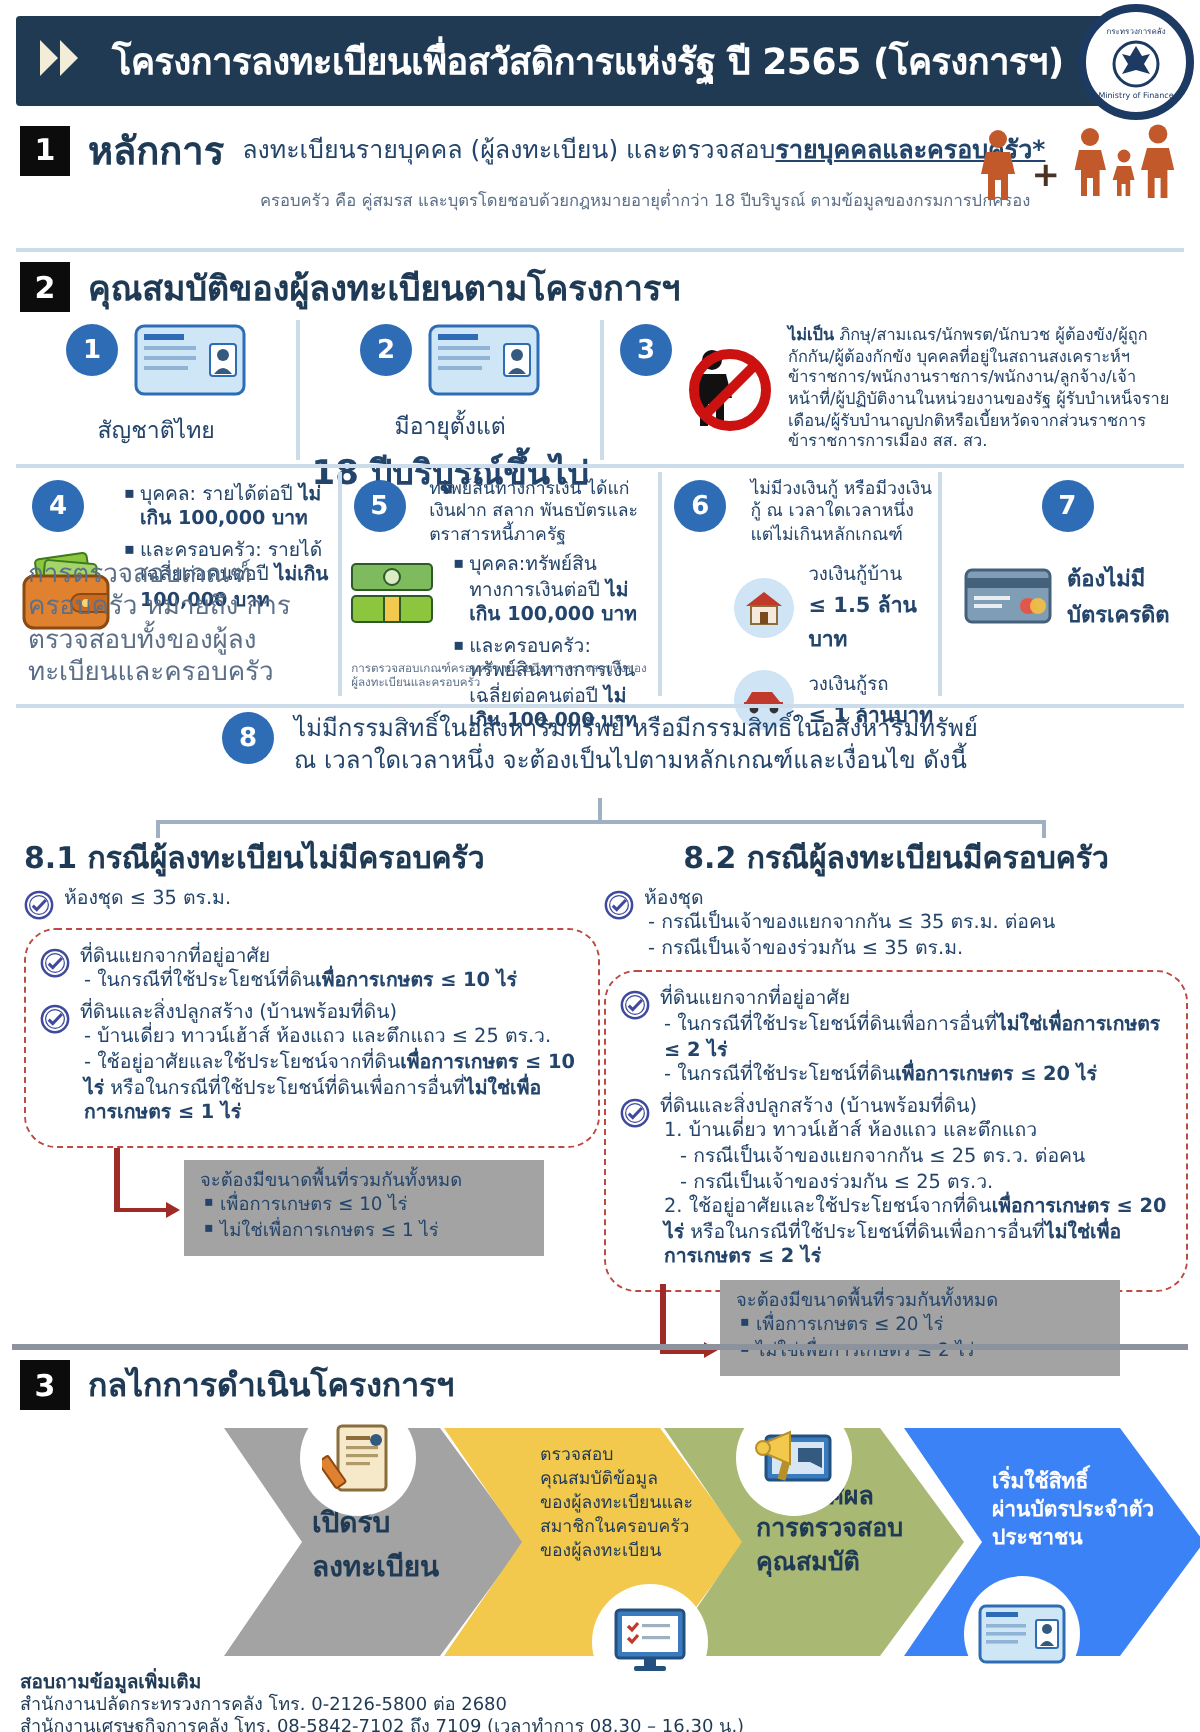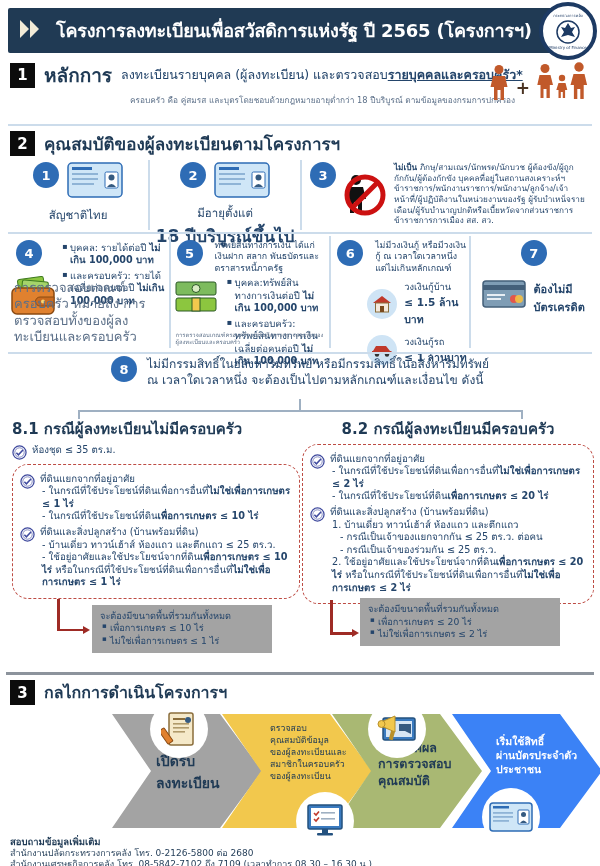--- a/index.html
+++ b/index.html
@@ -270,21 +270,21 @@
         </div>
         <div>
           <div class="loan-lbl">วงเงินกู้รถ</div>
           <div class="loan-lim">≤ 1 ล้านบาท</div>
         </div>
       </div>
     </div>
 
     <div class="cell" style="width:21%;padding:4px 4px 0 8px">
       <div class="bluecirc" style="margin:0 auto">7</div>
-      <div style="display:flex;align-items:flex-start;gap:7px;margin-top:14px;justify-content:center">
+      <div style="display:flex;align-items:flex-end;gap:7px;margin-top:14px;justify-content:center">
         <span>
           <svg width="44" height="28" viewBox="0 0 44 28">
             <rect x="1" y="1" width="42" height="26" rx="3" fill="#7f9db5" stroke="#44607a" stroke-width="1.5"></rect>
             <rect x="1" y="5" width="42" height="5" fill="#44607a"></rect>
             <rect x="5" y="14" width="18" height="2" fill="#e8eef4"></rect>
             <rect x="5" y="18" width="14" height="2" fill="#e8eef4"></rect>
             <circle cx="32" cy="19" r="4" fill="#e2574c"></circle>
             <circle cx="37" cy="19" r="4" fill="#f5c043" opacity="0.9"></circle>
           </svg>
         </span>
@@ -322,21 +322,20 @@
     </div>
     <div class="dashbox">
       <div class="chk">
         <svg width="15" height="15" viewBox="0 0 24 24">
           <circle cx="12" cy="12" r="10.5" fill="none" stroke="#3f4a9e" stroke-width="2"></circle>
           <circle cx="12" cy="12" r="7.5" fill="none" stroke="#3f4a9e" stroke-width="1"></circle>
           <path d="M7 12.5 l3.2 3.2 L17.5 8" fill="none" stroke="#3f4a9e" stroke-width="2.4"></path>
         </svg>
         <div>
           <div>ที่ดินแยกจากที่อยู่อาศัย</div>
-          <div class="sub"><span>- ในกรณีที่ใช้ประโยชน์ที่ดินเพื่อการอื่นที่</span><b>ไม่ใช่เพื่อการเกษตร ≤ 1 ไร่</b></div>
           <div class="sub"><span>- ในกรณีที่ใช้ประโยชน์ที่ดิน</span><b>เพื่อการเกษตร ≤ 10 ไร่</b></div>
         </div>
       </div>
       <div class="chk">
         <svg width="15" height="15" viewBox="0 0 24 24">
           <circle cx="12" cy="12" r="10.5" fill="none" stroke="#3f4a9e" stroke-width="2"></circle>
           <circle cx="12" cy="12" r="7.5" fill="none" stroke="#3f4a9e" stroke-width="1"></circle>
           <path d="M7 12.5 l3.2 3.2 L17.5 8" fill="none" stroke="#3f4a9e" stroke-width="2.4"></path>
         </svg>
         <div>
@@ -353,20 +352,32 @@
       <div class="callout" style="position:absolute;left:80px;top:6px;width:180px">
         <div>จะต้องมีขนาดพื้นที่รวมกันทั้งหมด</div>
         <div class="co-b">เพื่อการเกษตร ≤ 10 ไร่</div>
         <div class="co-b">ไม่ใช่เพื่อการเกษตร ≤ 1 ไร่</div>
       </div>
     </div>
   </div>
 
   <div class="col" style="left:302px;width:292px">
     <div class="col-h" style="text-align:center">8.2 กรณีผู้ลงทะเบียนมีครอบครัว</div>
+    <div class="chk">
+      <svg width="15" height="15" viewBox="0 0 24 24">
+        <circle cx="12" cy="12" r="10.5" fill="none" stroke="#3f4a9e" stroke-width="2"></circle>
+        <circle cx="12" cy="12" r="7.5" fill="none" stroke="#3f4a9e" stroke-width="1"></circle>
+        <path d="M7 12.5 l3.2 3.2 L17.5 8" fill="none" stroke="#3f4a9e" stroke-width="2.4"></path>
+      </svg>
+      <div>
+        <div>ห้องชุด</div>
+        <div class="sub">- กรณีเป็นเจ้าของแยกจากกัน ≤ 35 ตร.ม. ต่อคน</div>
+        <div class="sub">- กรณีเป็นเจ้าของร่วมกัน ≤ 35 ตร.ม.</div>
+      </div>
+    </div>
     <div class="dashbox">
       <div class="chk">
         <svg width="15" height="15" viewBox="0 0 24 24">
           <circle cx="12" cy="12" r="10.5" fill="none" stroke="#3f4a9e" stroke-width="2"></circle>
           <circle cx="12" cy="12" r="7.5" fill="none" stroke="#3f4a9e" stroke-width="1"></circle>
           <path d="M7 12.5 l3.2 3.2 L17.5 8" fill="none" stroke="#3f4a9e" stroke-width="2.4"></path>
         </svg>
         <div>
           <div>ที่ดินแยกจากที่อยู่อาศัย</div>
           <div class="sub"><span>- ในกรณีที่ใช้ประโยชน์ที่ดินเพื่อการอื่นที่</span><b>ไม่ใช่เพื่อการเกษตร ≤ 2 ไร่</b></div>

